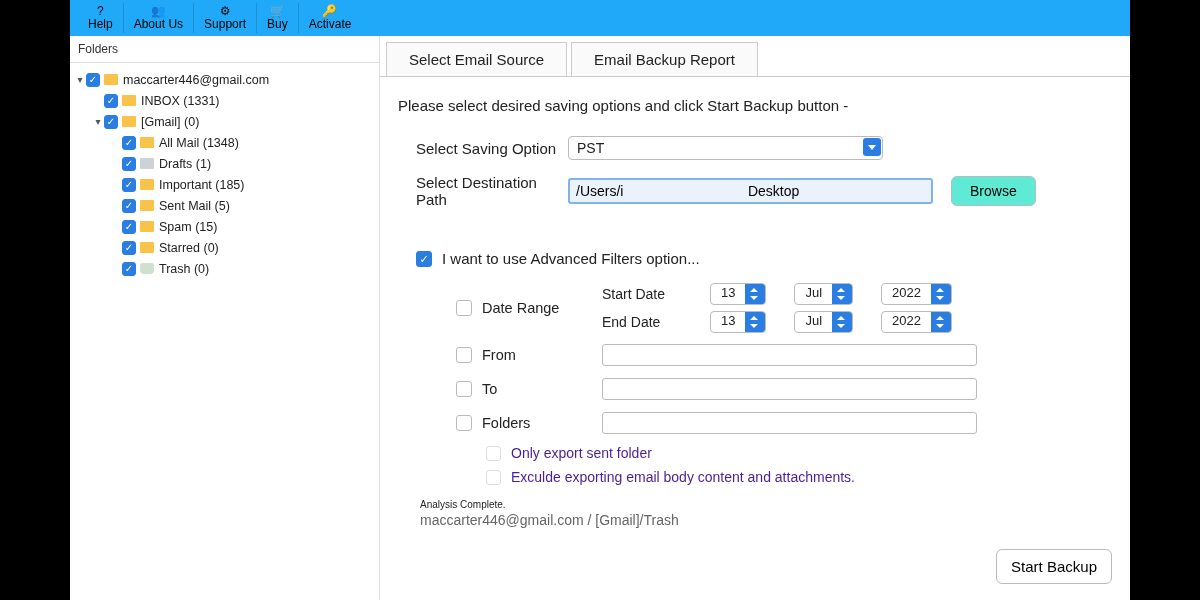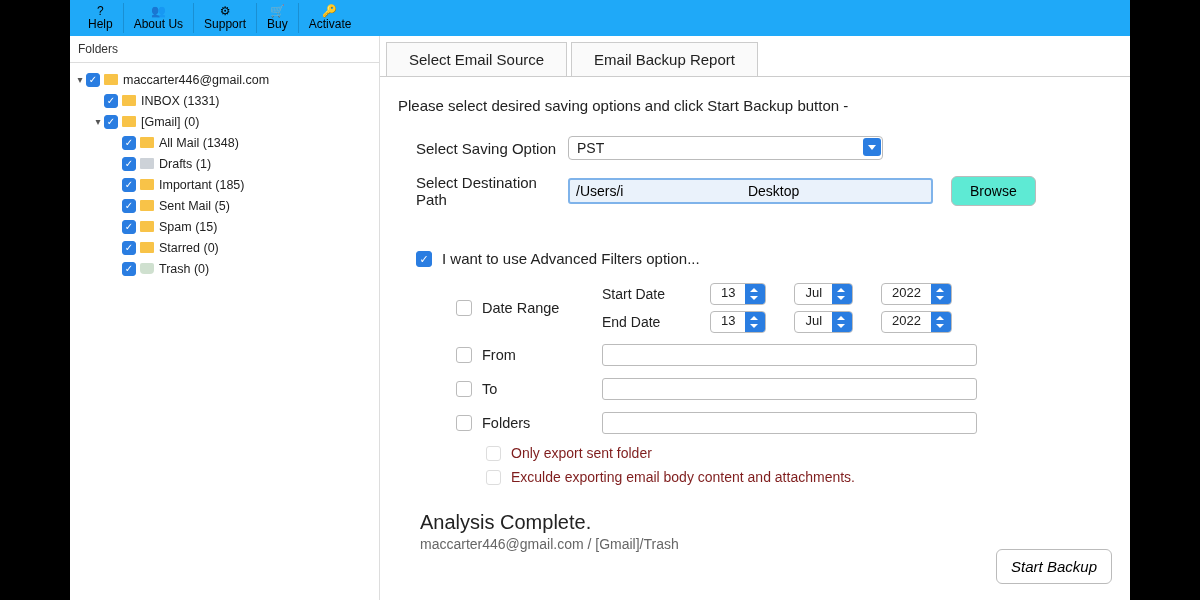--- a/index.html
+++ b/index.html
@@ -44,25 +44,25 @@
 .date-grid { display:flex; flex-direction:column; gap:6px; }
 .date-line { display:flex; align-items:center; gap:28px; }
 .date-lbl { width: 80px; font-size: 14px; }
 .pill { display:flex; border:1px solid #bbb; border-radius:4px; overflow:hidden; height:22px; }
 .pill span { padding: 1px 10px; font-size:13px; }
 .pill .pbtn { width:18px; background:#2a7de1; position:relative; }
 .pill .pbtn::before { content:""; position:absolute; left:5px; top:4px; border-left:4px solid transparent; border-right:4px solid transparent; border-bottom:4px solid #fff; }
 .pill .pbtn::after { content:""; position:absolute; left:5px; bottom:4px; border-left:4px solid transparent; border-right:4px solid transparent; border-top:4px solid #fff; }
 .txt-input { width: 375px; height: 22px; border: 1px solid #bbb; border-radius:3px; background:#fff; padding:2px 6px; font-size:13px; }
 .sub-opts { margin-left: 30px; }
-.sub-opt { display:flex; align-items:center; margin-bottom:8px; color:#7f1d1d; font-size:14px; }
+.sub-opt { display:flex; align-items:center; margin-bottom:8px; color:#4c1d95; font-size:14px; }
 .ck-dis { width:15px; height:15px; border:1px solid #ddd; border-radius:3px; margin-right:10px; }
-.status-line { margin: 26px 0 2px 22px; font-size:20px; }
+.status-line { margin: 14px 0 2px 22px; font-size:10px; }
 .status-path { margin-left:22px; font-size:14px; color:#666; }
-.start-btn { position:absolute; right:18px; bottom:16px; padding:8px 14px; border:1px solid #bbb; border-radius:6px; background:#fff; font-size:15px; font-weight:500; cursor:pointer;font-style:italic; }
+.start-btn { position:absolute; right:18px; bottom:16px; padding:8px 14px; border:1px solid #bbb; border-radius:6px; background:#fff; font-size:15px; font-weight:500; cursor:pointer; }
 </style>
 </head>
 <body>
 
 <div class="app">
 
   <div class="toolbar">
     <div class="tb-item">
         <span class="tb-icon">?</span>
         <span>Help</span>

